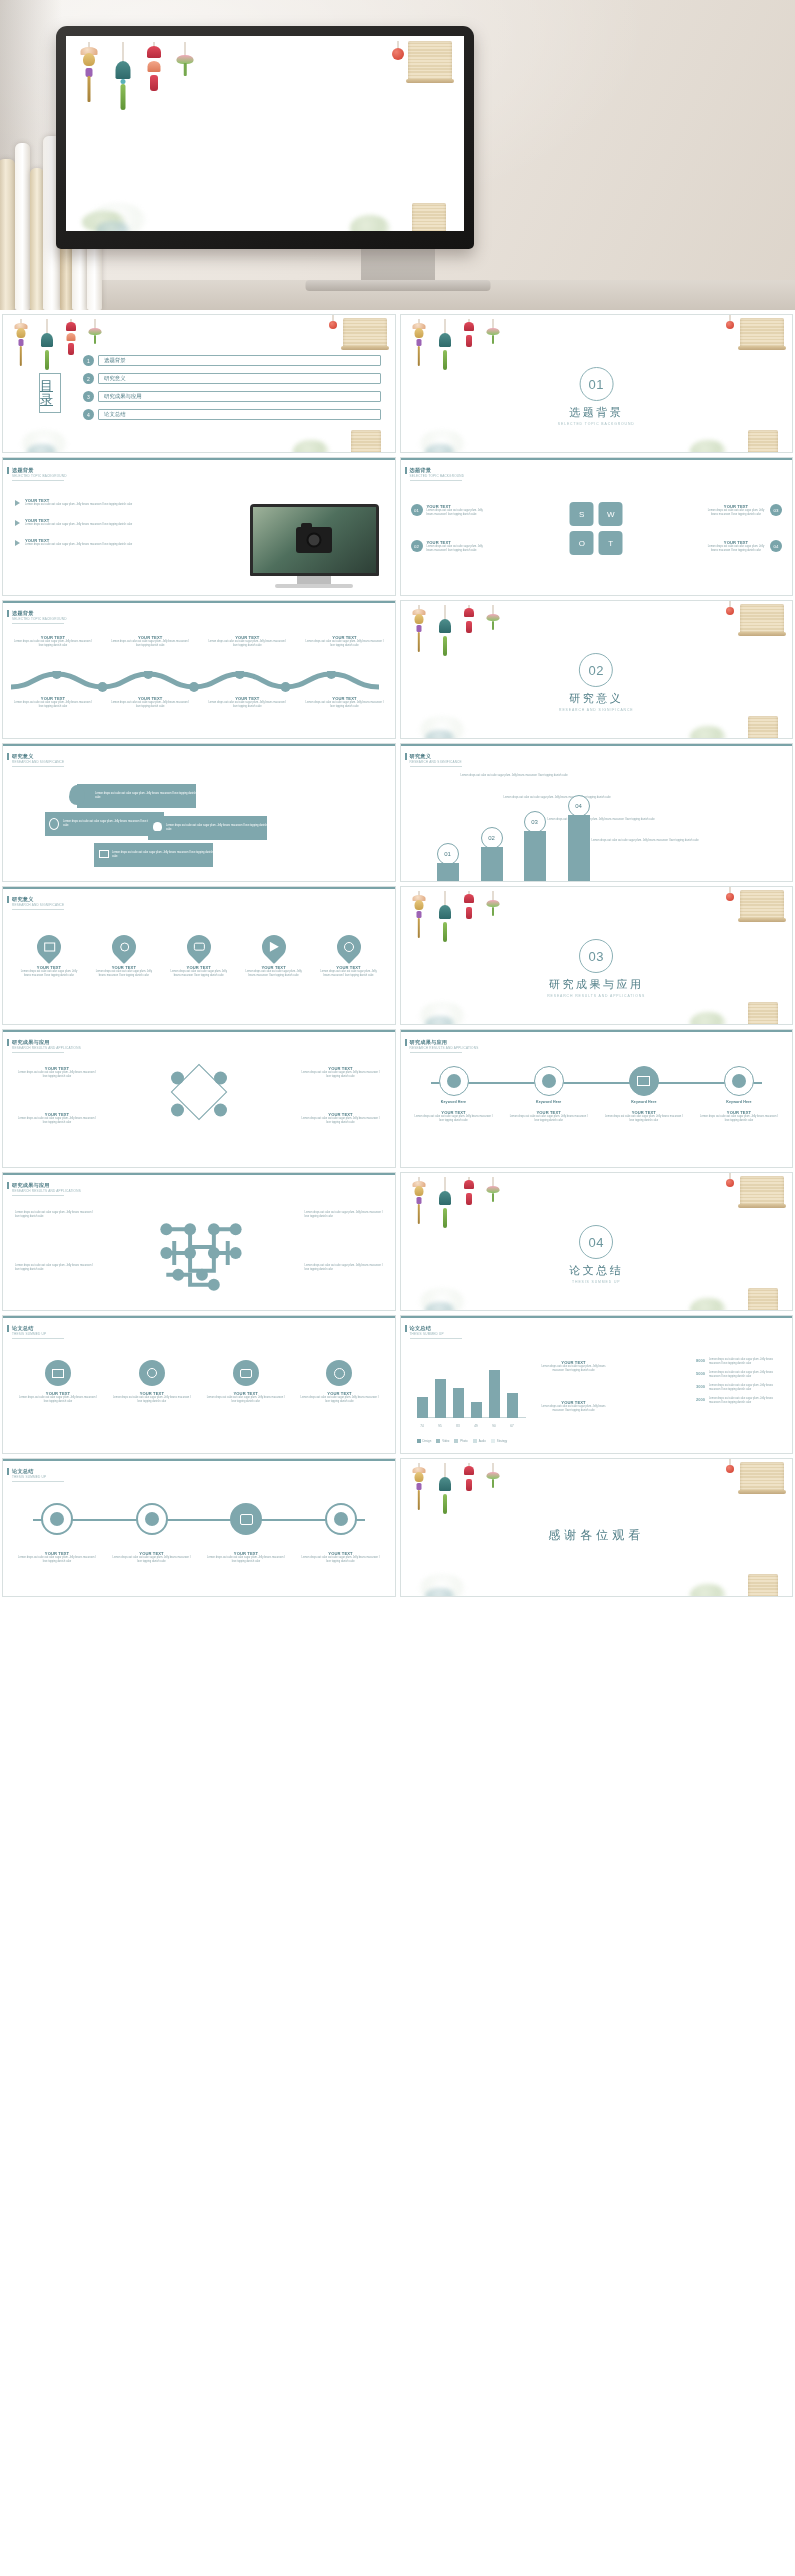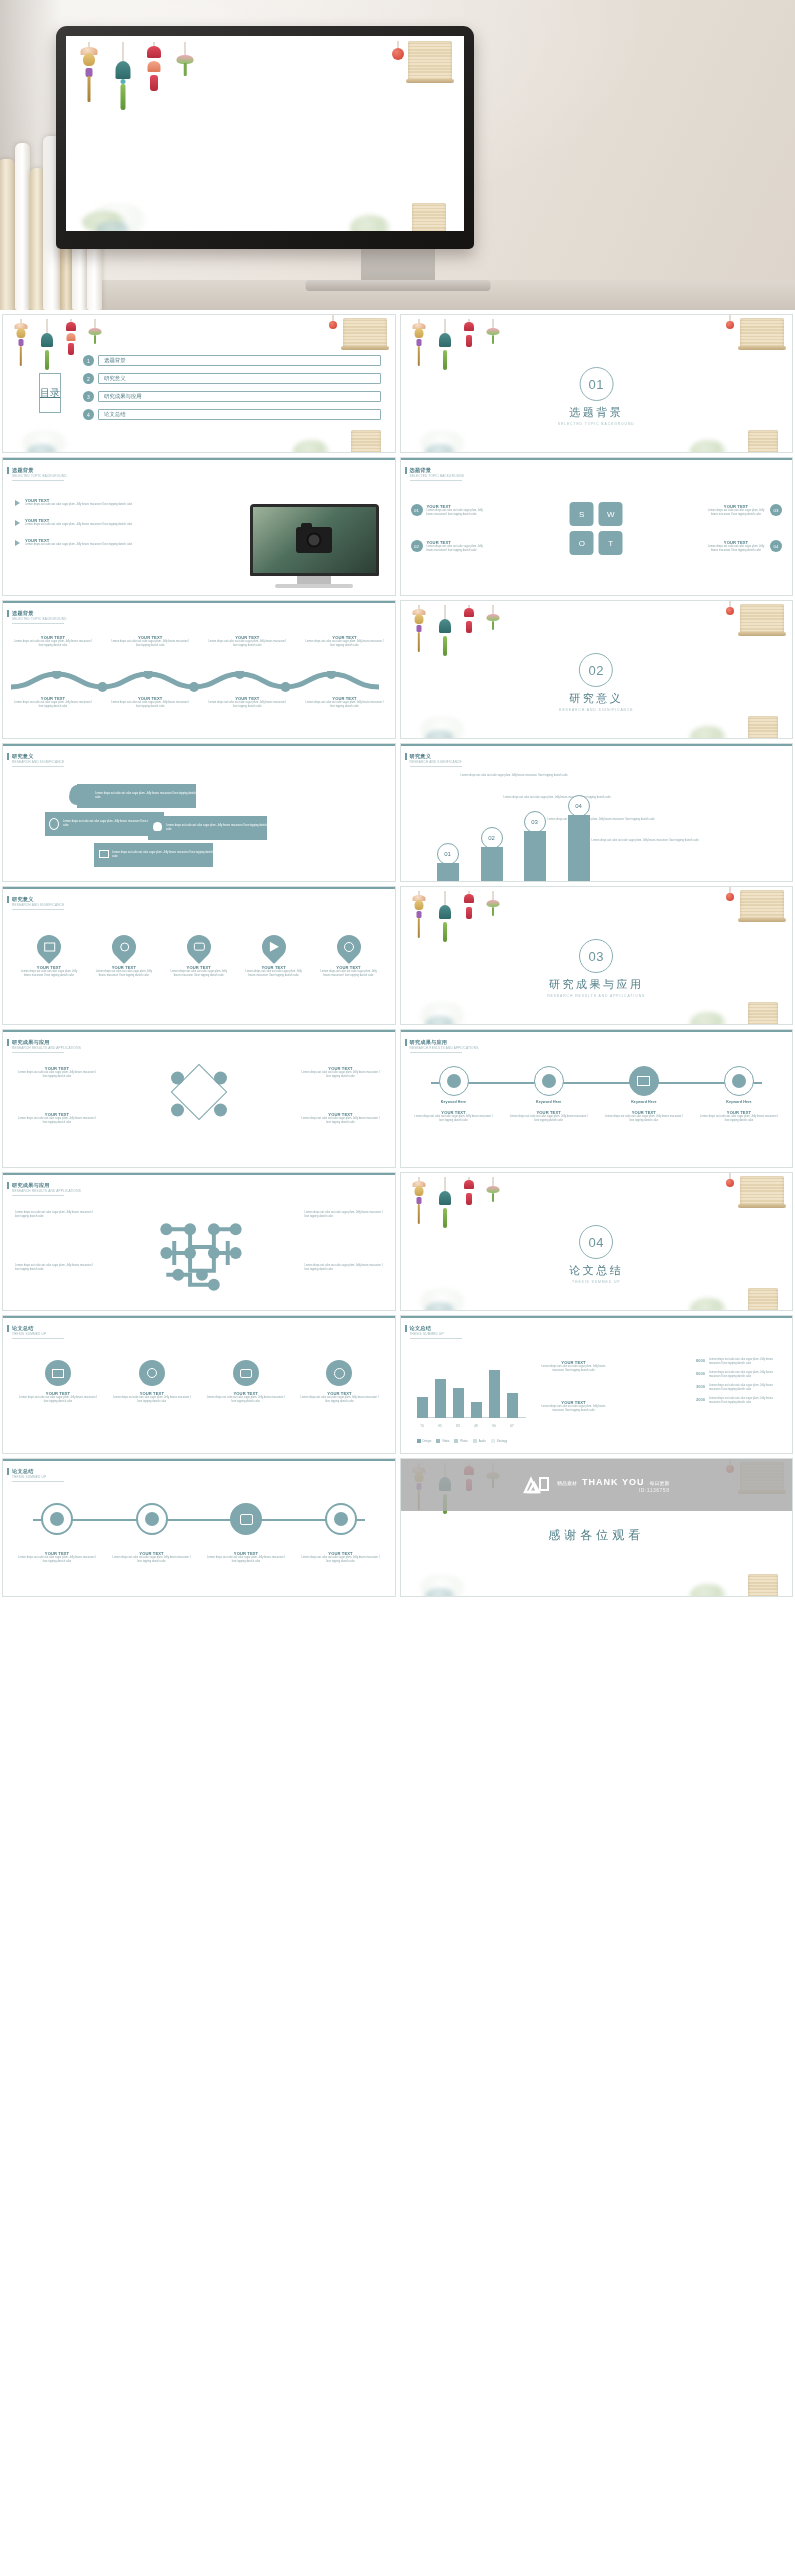--- a/index.html
+++ b/index.html
@@ -239,21 +239,21 @@
               <div class="cord" style="height:10px;"></div>
             <div class="bell" style="top:9px;width:13px;height:7px;border-radius:50% 50% 40% 40%;background:linear-gradient(180deg,#efa9b9,#8cc268);"></div>
             <div class="tail" style="top:16px;width:2px;height:9px;background:#76a84e;"></div>
             </div>
         </div>
         <div class="lantern" style="right:58px; top:6px;"></div>
         <div class="scroll" style="right:8px; top:3px; width:44px; height:30px;"></div>
 
         <div style="position:absolute; left:36px; top:58px; width:22px; height:40px; border:1px solid #8fb0b4;
                     display:flex; align-items:center; justify-content:center;">
-          <div style="font-size:10px; color:#4f7d86; line-height:1.05; letter-spacing:0;text-decoration:underline;">目录</div>
+          <div style="font-size:13px; color:#4f7d86; line-height:1.05; letter-spacing:0;text-decoration:underline;">目录</div>
         </div>
 
         <div style="position:absolute; left:80px; top:40px; right:14px;">
           <div style="display:flex; align-items:center; gap:4px; margin-bottom:7px;">
             <div class="circ" style="width:11px;height:11px;font-size:5px;">1</div>
             <div class="pill" style="flex:1; height:11px; display:flex; align-items:center; padding-left:5px;">
               <span style="font-size:5.4px;color:#4f7d86;">选题背景</span>
             </div>
           </div>
           <div style="display:flex; align-items:center; gap:4px; margin-bottom:7px;">
@@ -1074,37 +1074,18 @@
 
         <div style="position:absolute; left:0; right:0; top:68px; text-align:center;">
           <div class="thanks-cn">感谢各位观看</div>
         </div>
 
         <div class="wc wc-white" style="left:18px; bottom:-6px; width:46px; height:28px;"></div>
         <div class="wc wc-blue" style="left:24px; bottom:-8px; width:30px; height:16px;"></div>
         <div class="wc wc-green" style="right:66px; bottom:-10px; width:36px; height:22px;"></div>
         <div class="scroll" style="right:14px; bottom:-6px; width:30px; height:28px;"></div>
 
-        <div style="position:absolute; left:0; top:0; width:100%; height:52px;
-                    background:rgba(172,172,172,.86); display:flex; align-items:center;
-                    justify-content:center; gap:8px;">
-          <div class="wm-logo">
-            <svg width="26" height="20" viewBox="0 0 26 20">
-              <path d="M2,17 L8,4 L14,17 Z" fill="none" stroke="#fff" stroke-width="2.4"></path>
-              <path d="M6,17 L11,8 L16,17 Z" fill="none" stroke="#fff" stroke-width="2.4"></path>
-              <rect x="17" y="3" width="8" height="12" fill="none" stroke="#fff" stroke-width="2"></rect>
-            </svg>
-          </div>
-          <div style="display:flex;flex-direction:column;">
-            <div style="display:flex; align-items:baseline; gap:5px;">
-              <span style="font-size:5px;color:#ffffff;">精品素材</span>
-              <span class="wm-text">THANK YOU</span>
-              <span style="font-size:5px;color:#ffffff;">每日更新</span>
-            </div>
-            <div class="wm-sub" style="text-align:right;">ID:1136758</div>
-          </div>
-        </div>
       </div>
     </div>
 
   </div>
 </div>
 
 
 </body></html>

